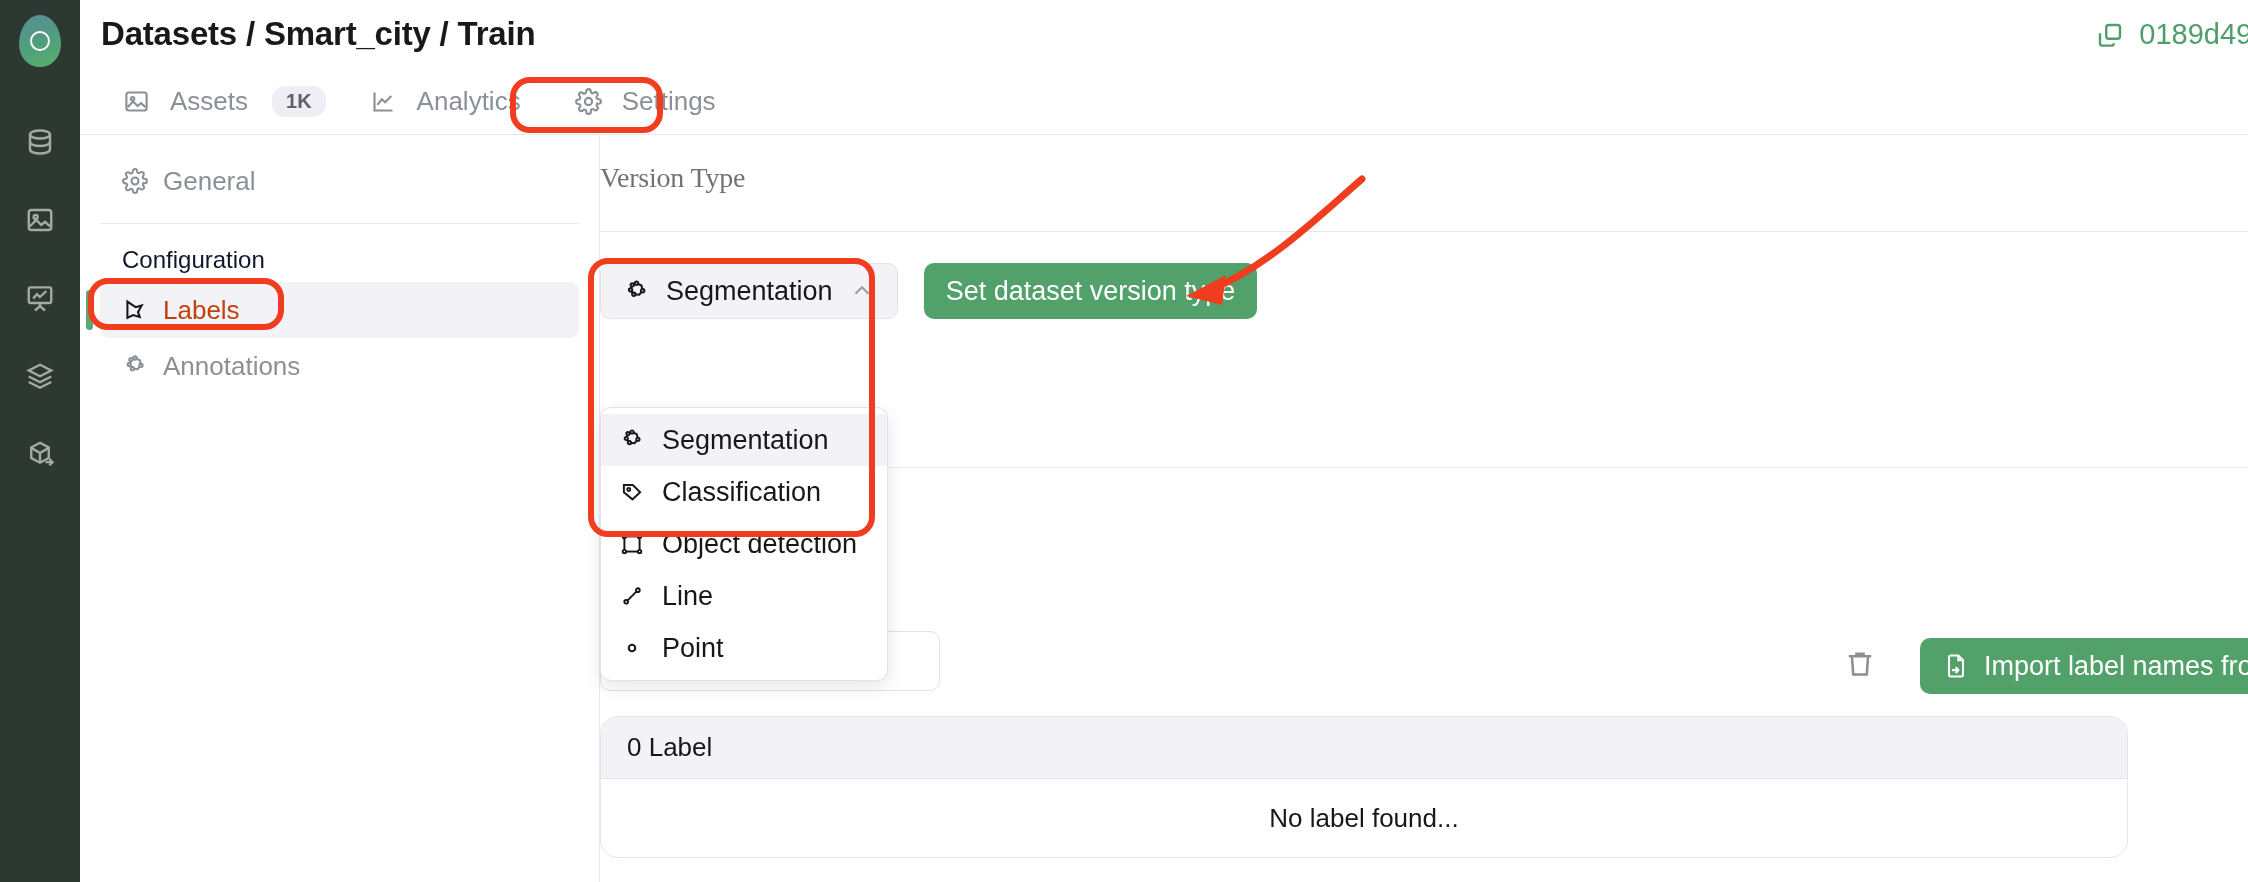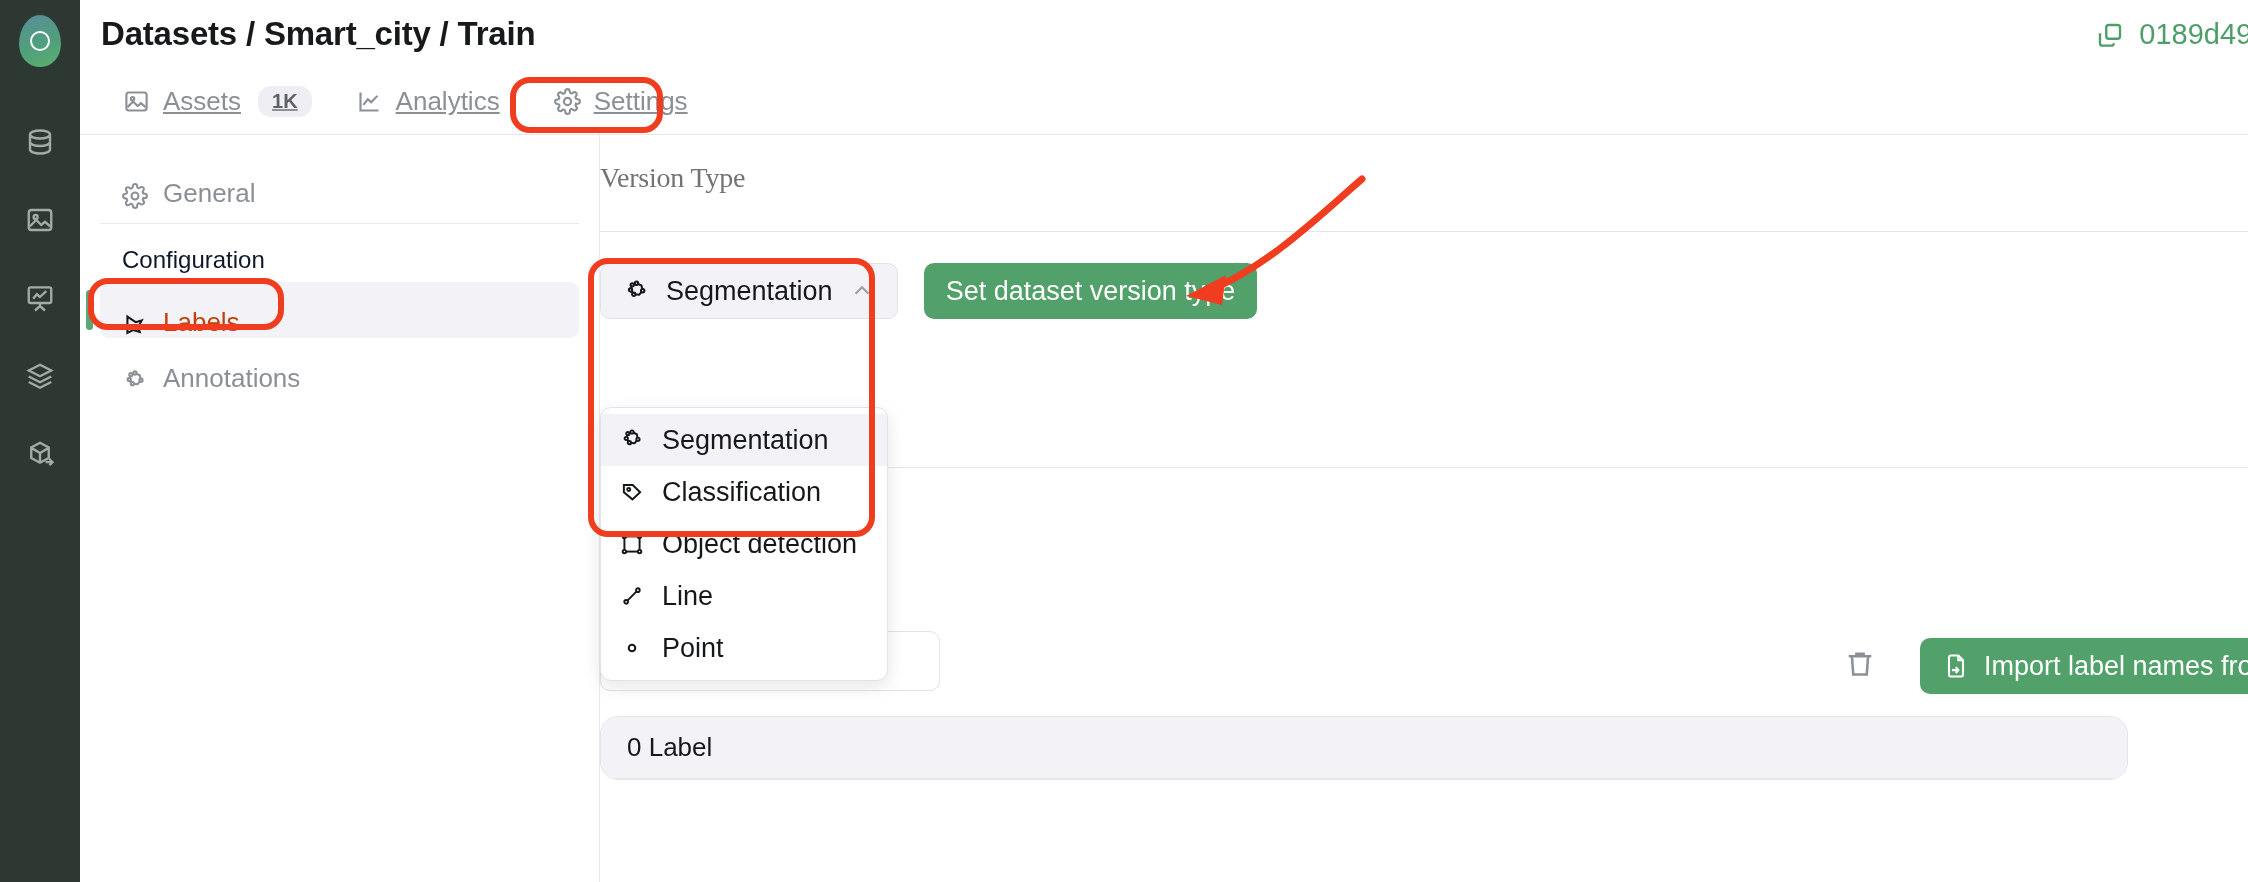--- a/index.html
+++ b/index.html
@@ -56,44 +56,44 @@
     display: flex; align-items: center; gap: 14px;
     font-size: 29px; color: #4f9e6a; white-space: nowrap;
   }
   .version-id svg { stroke: #4f9e6a; }
 
   .tabs {
     position: absolute; left: 21px; top: 78px;
     display: flex; align-items: center; gap: 0px;
   }
   .tab {
-    display: flex; align-items: center; gap: 13px;
+    display: flex; align-items: center; gap: 20px;
     padding: 8px 22px;
-    font-size: 26px; color: #8b9096; cursor: pointer; white-space: nowrap; text-decoration: underline;
+    font-size: 26px; color: #8b9096; cursor: pointer; white-space: nowrap;
   }
   .tab svg { stroke: #8b9096; }
   .badge {
     background: #f0eef5; color: #5e6168;
     font-size: 20px; font-weight: 600;
     border-radius: 13px; padding: 4px 14px; margin-left: 4px;
   }
   .tabbar-line {
     position: absolute; left: 80px; top: 134px; right: 0;
     height: 1px; background: #e4e6e9;
   }
 
   
   .side {
     position: absolute; left: 80px; top: 135px;
     width: 520px; height: 747px;
     background: #fff; border-right: 1px solid #e9eaed;
   }
   .side-row {
     position: relative;
-    display: flex; align-items: flex-end; gap: 15px;
+    display: flex; align-items: center; gap: 15px;
     height: 56px; margin: 0 20px; padding-left: 22px;
     border-radius: 9px; cursor: pointer;
     font-size: 26px; color: #8b9096;
   }
   .side-row svg { stroke: #8b9096; }
   .side-row.active { background: #f3f2f7; color: #c2410c; }
   .side-row.active svg { stroke: #16171a; }
   .side-row.active::before {
     content: ""; position: absolute; left: -14px; top: 8px;
     width: 7px; height: 40px; border-radius: 4px; background: #5aa877;
@@ -383,20 +383,21 @@
       <svg width="28" height="28" viewBox="0 0 24 24" fill="none" stroke="#fff" stroke-width="1.8">
         <path d="M14 3H7.5A1.5 1.5 0 0 0 6 4.5v15A1.5 1.5 0 0 0 7.5 21h9a1.5 1.5 0 0 0 1.5-1.5V7l-4-4z"></path>
         <path d="M14 3v4h4"></path>
           <path d="M8.5 15.5h5.5M11.8 13l2.2 2.5-2.2 2.5"></path>
       </svg>
       <span>Import label names from another Dataset Version</span>
     </button>
 
     <div class="table">
       <div class="table-head">0 Label</div>
+      <div class="table-body">No label found...</div>
     </div>
   </div>
 
   <div class="anno">
     <div class="anno-box" style="left:510px; top:77px; width:153px; height:56px;"></div>
     <div class="anno-box" style="left:88px; top:278px; width:196px; height:52px;"></div>
     <div class="anno-box" style="left:588px; top:258px; width:287px; height:279px;"></div>
     <svg width="2248" height="882" style="position:absolute;left:0;top:0">
       <path d="M1362,179 C1320,215 1270,265 1210,290" stroke="#f03d20" stroke-width="7" fill="none" stroke-linecap="round"></path>
       <path d="M1186,296 L1226,275 L1222,305 Z" fill="#f03d20"></path>

